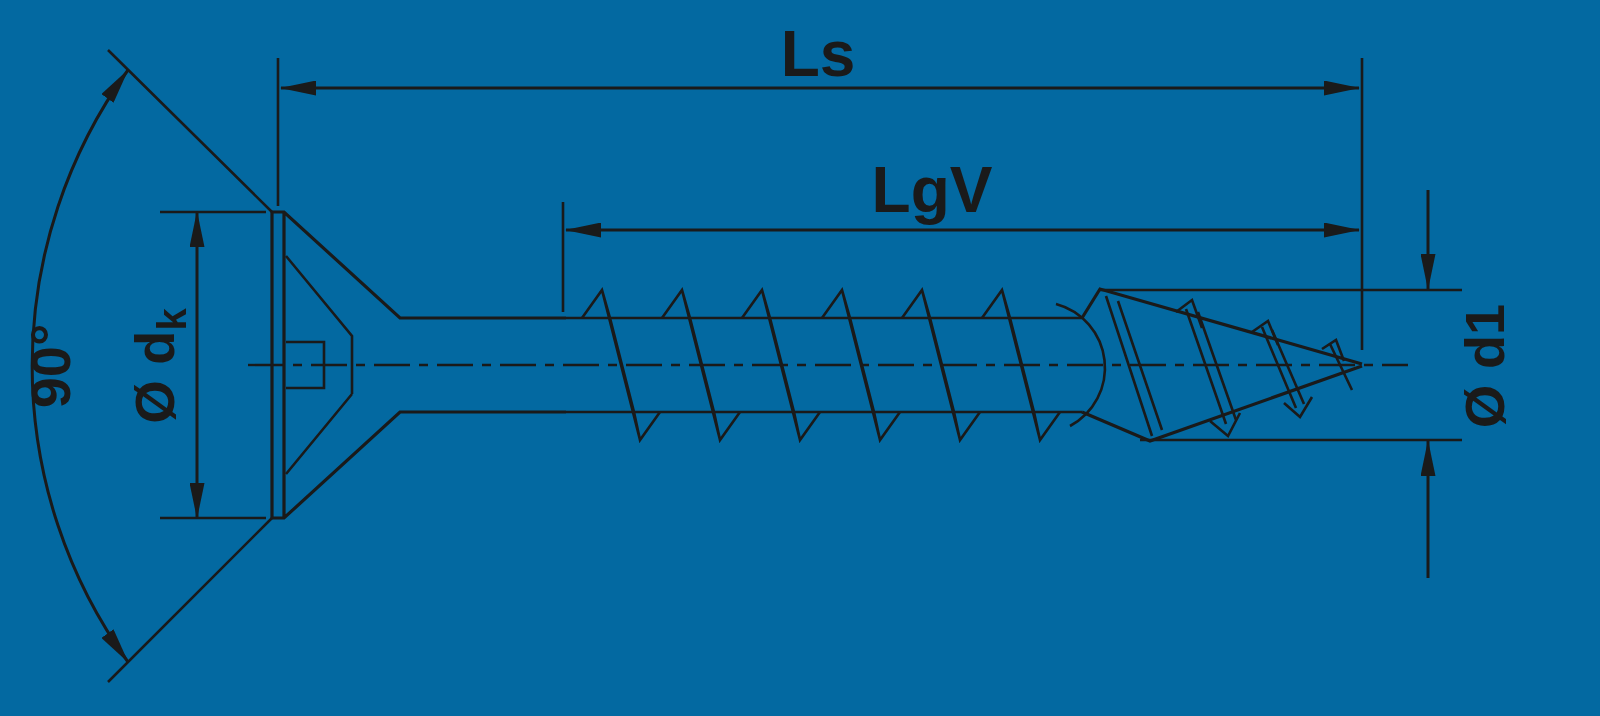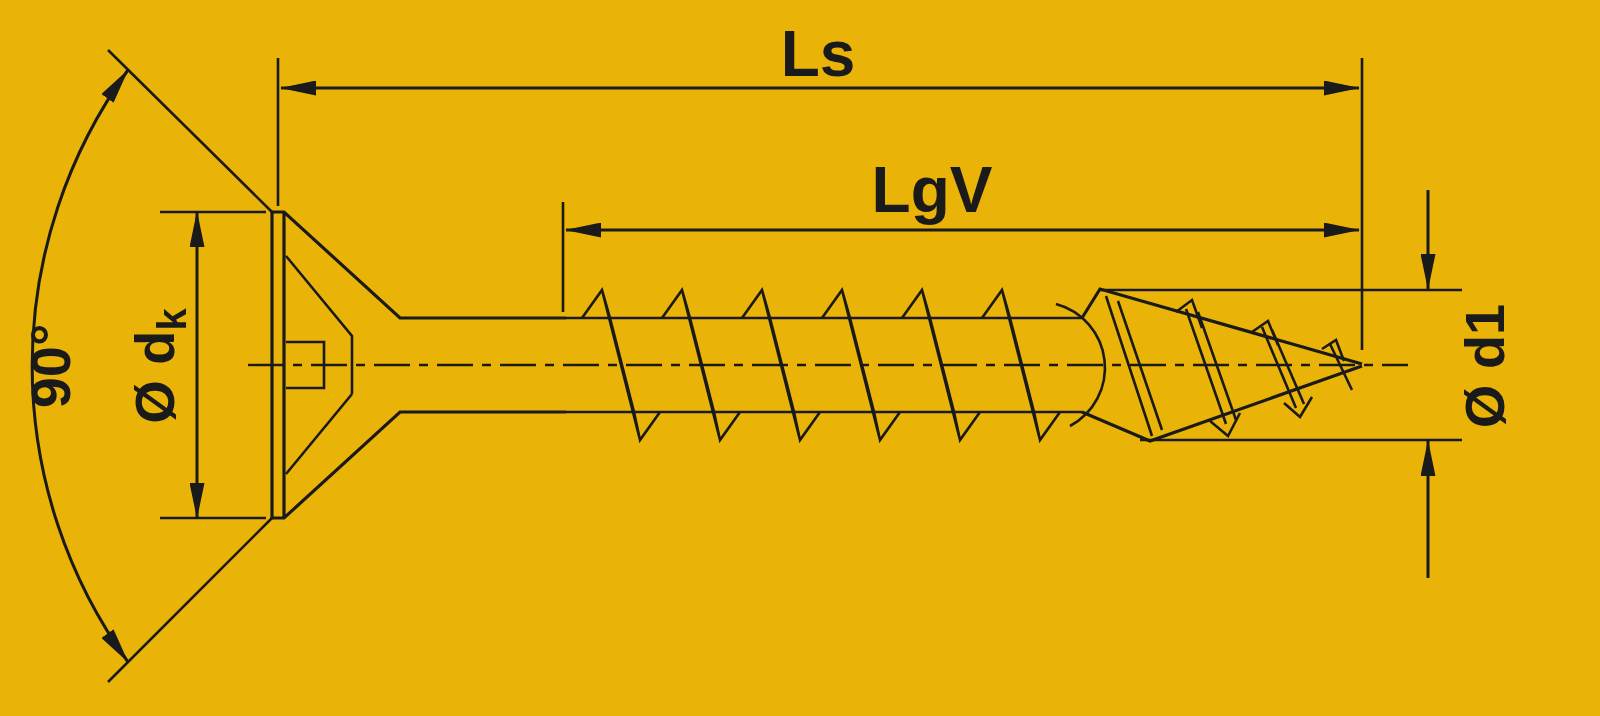--- a/index.html
+++ b/index.html
@@ -1,16 +1,16 @@
 <!DOCTYPE html>
 <html><head>
 <meta charset="utf-8">
 <style>
   html,body{margin:0;padding:0;background:#ffffff;}
-  .stage{width:1600px;height:716px;position:relative;background:#eab308;overflow:hidden;}
+  .stage{width:1600px;height:716px;position:relative;background:#0369a1;overflow:hidden;}
   svg{display:block;}
   .ln{fill:none;stroke:#1a1a1a;stroke-width:3.2;stroke-linejoin:miter;stroke-linecap:butt;}
   .dim{fill:none;stroke:#1a1a1a;stroke-width:3;}
   .ext{fill:none;stroke:#1a1a1a;stroke-width:2.6;}
   .thin{fill:none;stroke:#1a1a1a;stroke-width:2.6;}
   .cl{fill:none;stroke:#1a1a1a;stroke-width:2.4;stroke-dasharray:36 9 9 9;}
   text{fill:#1a1a1a;font-family:"Liberation Sans",sans-serif;font-weight:700;}
   .lbl-lg{font-size:64px;}
   .lbl-md{font-size:56px;}
   .lbl-sub{font-size:40px;}

